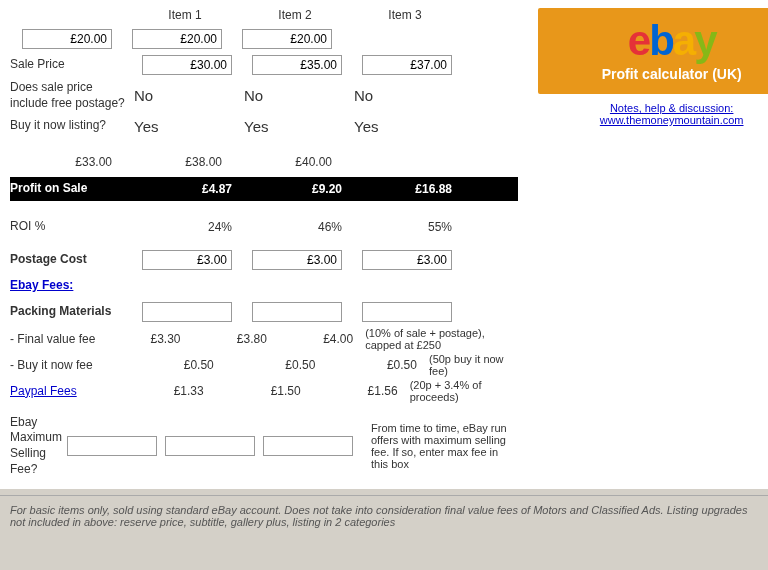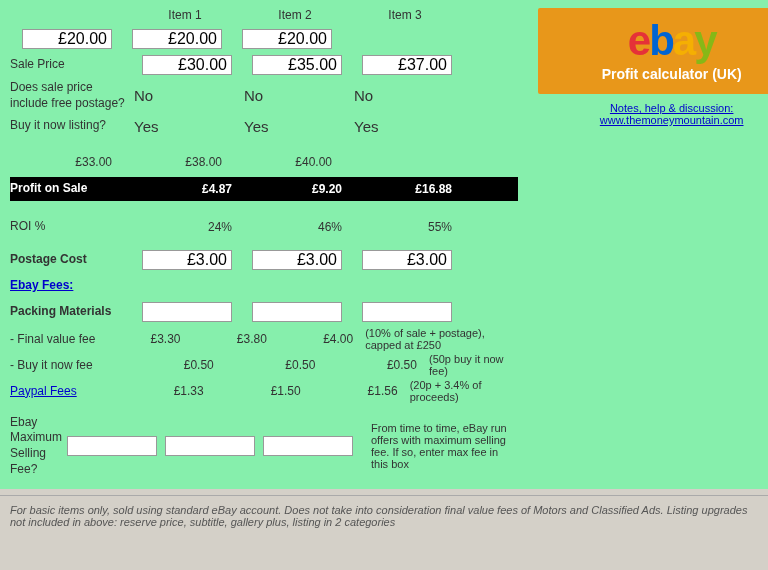--- a/index.html
+++ b/index.html
@@ -6,21 +6,21 @@
     body {
       font-family: Arial, sans-serif;
       font-size: 12px;
       background: #d4d0c8;
       width: 768px;
       min-height: 570px;
     }
     .main-container {
       display: flex;
       width: 768px;
-      background: #86efac;
+      background: #ffffff;
     }
     .left-panel {
       flex: 0 0 480px;
       padding: 8px 10px;
     }
     .right-panel {
       flex: 0 0 288px;
       padding: 8px 10px;
     }
     
@@ -57,21 +57,21 @@
       font-size: 12px;
       color: #333;
     }
     .cell input[type="text"] {
       width: 90px;
       height: 20px;
       border: 1px solid #999;
       background: white;
       text-align: right;
       padding-right: 4px;
-      font-size: 16px;
+      font-size: 12px;
       font-family: Arial, sans-serif;
     }
     .cell-text {
       width: 110px;
       padding-left: 4px;
       font-size: 15px;
       color: #333;
     }
     
     .profit-row {

